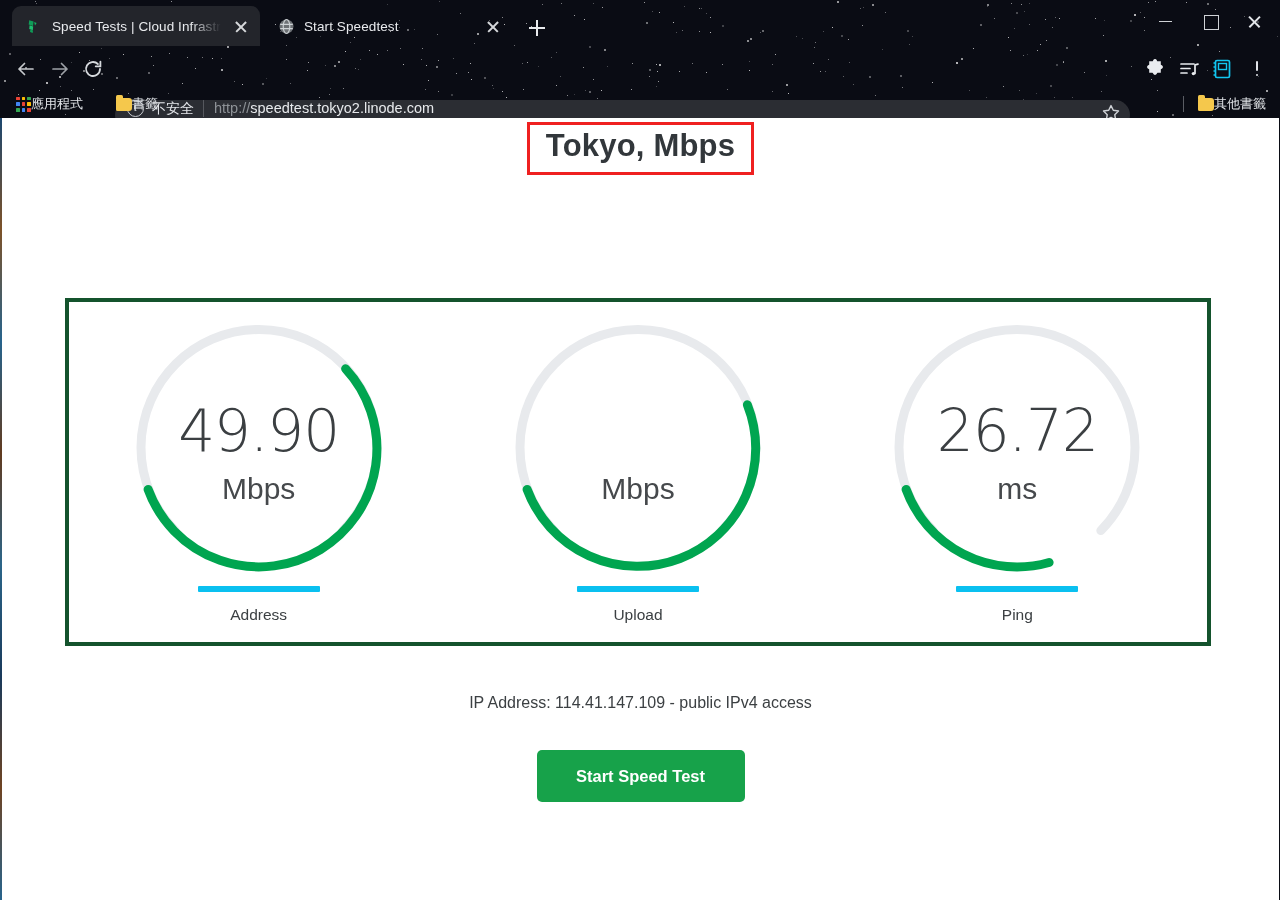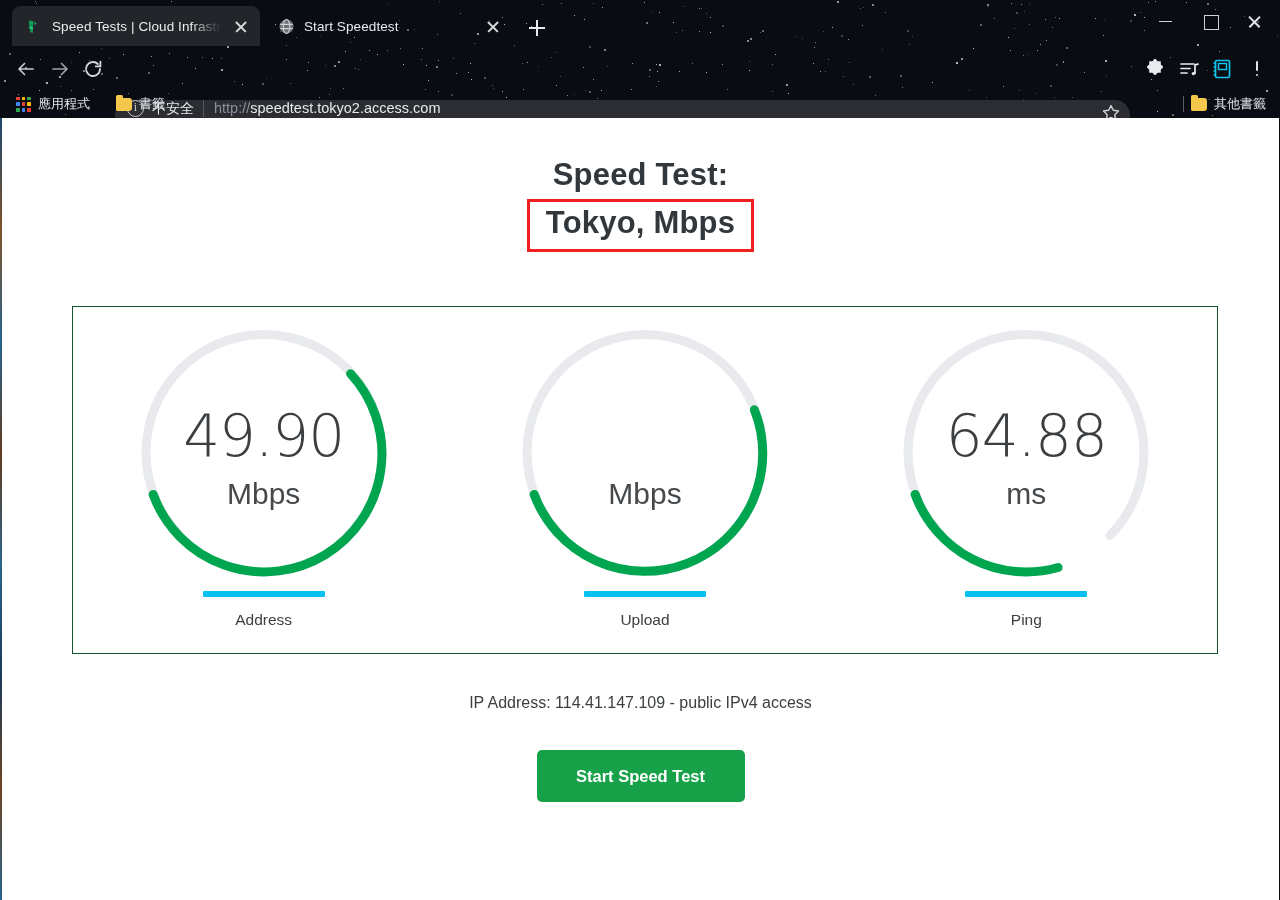--- a/index.html
+++ b/index.html
@@ -122,21 +122,21 @@
   }
   .ext-menu::after {
     content: ""; position: absolute; left: 12px; top: 18px; width: 2.2px; height: 2.2px;
     background: #e0e3e7; border-radius: 50%;
   }
 
   
   .bookmarks { position: absolute; left: 0; top: 90px; width: 1280px; height: 28px; }
   .bm-item {
     position: absolute; top: 3px; height: 22px;
-    display: flex; align-items: center; gap: 7px;
+    display: flex; align-items: center; 
     color: #e3e6ea; font-size: 13px; cursor: pointer; padding: 0 4px;
   }
   .bm-apps { left: 12px; }
   .bm-book { left: 112px; }
   .bm-other { right: 10px; }
   .apps-grid { width: 15px; height: 15px; display: grid; grid-template-columns: repeat(3,1fr); gap: 1.6px; }
   .apps-grid span { width: 100%; height: 100%; border-radius: .5px; }
   .folder {
     width: 16px; height: 13px; background: #f5c84c; border-radius: 1.5px 3px 3px 1.5px;
     position: relative;
@@ -161,24 +161,23 @@
   .loc-wrap { display: flex; justify-content: center; margin-top: 4px; }
   .location {
     border: 3px solid #ef2020;
     padding: 2px 16px 6px;
     font-size: 31px; font-weight: bold; color: #32373b; letter-spacing: .2px;
     line-height: 1.25;
   }
 
   
   .gauges-panel {
-    position: absolute; left: 63px; top: 188px; width: 1146px; height: 348px;
-    border: 1px solid #14532d; background: #fff;
+    position: absolute; left: 63px; top: 180px; width: 1146px; height: 348px;
+    border: 4px solid #14532d; background: #fff;
     display: flex;
-    margin-left: 7px;
   }
   .gauge-col { flex: 1 1 0; position: relative; }
 
   .gauge { position: absolute; left: 50%; top: 12px; transform: translateX(-50%); width: 270px; height: 260px; }
   .gauge svg { display: block; }
   .gauge-value {
     position: absolute; left: 0; right: 0; top: 88px;
     text-align: center; font-size: 58px; color: #3b3f42;
     font-family: "DejaVu Sans", sans-serif; font-weight: 300;
     letter-spacing: -1px; line-height: 1;
@@ -611,21 +610,21 @@
         <path d="M18 11a7 7 0 1 1-2.1-5"></path>
         <path d="M18.4 3.6V8.3h-4.7"></path>
       </svg>
     </div>
 
     <div class="omnibox">
       <span class="info-icon"></span>
       <span class="sec-text">不安全</span>
       <span class="sec-div"></span>
       <span class="url-scheme">http://</span>
-        <span class="url-main">speedtest.tokyo2.access.com</span>
+        <span class="url-main">speedtest.tokyo2.linode.com</span>
       <span class="omni-star">
         <svg width="20" height="20" viewBox="0 0 20 20" fill="none" stroke="#cfd2d6" stroke-width="1.4" stroke-linejoin="round" style="position:absolute;left:3px;top:3px;">
           <path d="M10 2.6l2.3 4.7 5.2.75-3.75 3.65.9 5.15L10 14.4l-4.65 2.45.9-5.15L2.5 8.05l5.2-.75z"></path>
         </svg>
       </span>
     </div>
 
     <div class="ext-icon ext-puzzle">
       <svg width="24" height="24" viewBox="0 0 24 24" fill="#e9ecef" style="position:absolute;left:1px;top:1px;">
         <path d="M10.2 3.2a2 2 0 0 1 3.6 0c.1 1 .9 1 .9 1h3.1v3.1s0 .8 1 .9a2 2 0 0 1 0 3.6c-1 .1-1 .9-1 .9v3.1h-3.1s-.8 0-.9 1a2 2 0 0 1-3.6 0c-.1-1-.9-1-.9-1H6.2v-3.1s0-.8-1-.9a2 2 0 0 1 0-3.6c1-.1 1-.9 1-.9V4.2h3.1s.8 0 .9-1z"></path>
@@ -671,21 +670,20 @@
     <div class="bm-item bm-other">
       <span class="folder"></span>
       <span>其他書籤</span>
     </div>
   </div>
 
   <div class="edge"></div>
 
   <div class="viewport">
 
-    <h1 class="page-title">Speed Test:</h1>
     <div class="loc-wrap">
       <div class="location">Tokyo, Mbps</div>
     </div>
 
     <div class="gauges-panel">
 
       <div class="gauge-col">
         <div class="gauge">
           <svg width="270" height="260" viewBox="0 0 270 260">
             <path d="M 51.2 216.6 A 118 118 0 1 1 218.8 216.6" fill="none" stroke="#e8eaed" stroke-width="9" stroke-linecap="round"></path>
@@ -709,21 +707,21 @@
         <div class="gauge-bar"></div>
         <div class="gauge-label">Upload</div>
       </div>
 
       <div class="gauge-col">
         <div class="gauge">
           <svg width="270" height="260" viewBox="0 0 270 260">
             <path d="M 51.2 216.6 A 118 118 0 1 1 218.8 216.6" fill="none" stroke="#e8eaed" stroke-width="9" stroke-linecap="round"></path>
             <path id="arc-2" d="M 24.1 175.4 A 118 118 0 0 0 167.1 248.5" fill="none" stroke="#00a550" stroke-width="9" stroke-linecap="round"></path>
           </svg>
-          <div class="gauge-value">64.88</div>
+          <div class="gauge-value">26.72</div>
           <div class="gauge-unit">ms</div>
         </div>
         <div class="gauge-bar"></div>
         <div class="gauge-label">Ping</div>
       </div>
 
     </div>
 
     <div class="ip-line">IP Address: 114.41.147.109 - public IPv4 access</div>
 

